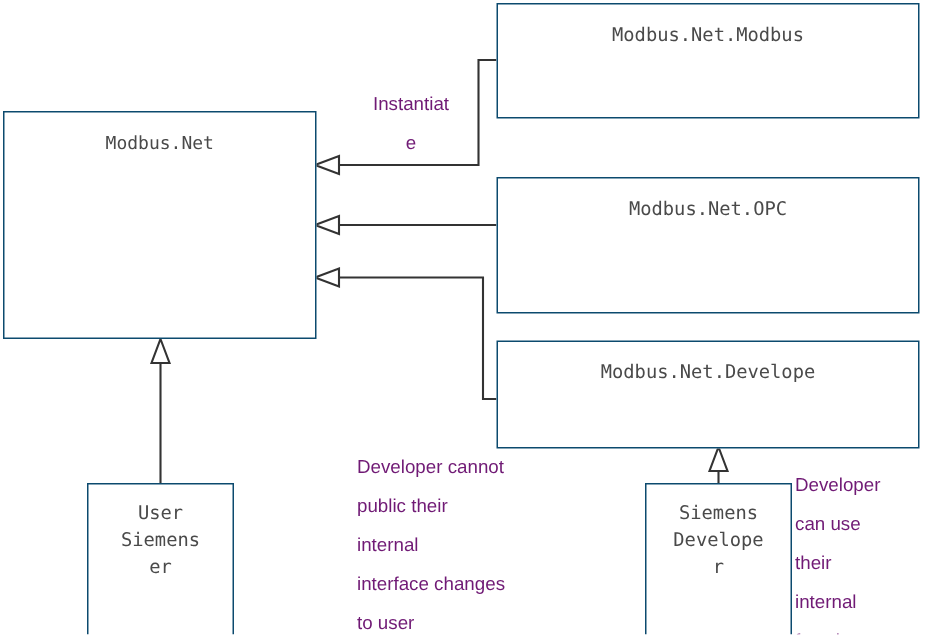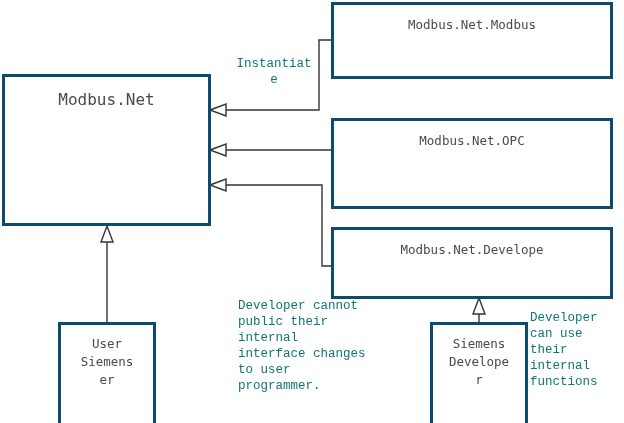--- a/index.html
+++ b/index.html
@@ -10,21 +10,21 @@
   #diagram {
     position: relative;
     width: 624px;
     height: 423px;
     background: #ffffff;
     overflow: hidden;
     font-family: "DejaVu Sans Mono", monospace;
   }
   .box {
     position: absolute;
-    border: 3px solid #0c4a6e;
+    border: 1px solid #0c4a6e;
     background: #ffffff;
     box-sizing: border-box;
   }
   .box-title {
     position: absolute;
     left: 0;
     right: 0;
     text-align: center;
     color: #4a4a4a;
     font-family: "DejaVu Sans Mono", monospace;
@@ -32,21 +32,21 @@
   }
   
   #box-modbus-net {
     left: 2px;
     top: 74px;
     width: 209px;
     height: 152px;
   }
   #box-modbus-net .box-title {
     top: 13px;
-    font-size: 16px;
+    font-size: 12px;
   }
   
   #box-modbus { left: 331px; top: 2px;   width: 282px; height: 77px; }
   #box-opc    { left: 331px; top: 118px; width: 282px; height: 91px; }
   #box-siemens{ left: 331px; top: 227px; width: 282px; height: 72px; }
   #box-modbus .box-title,
   #box-opc .box-title,
   #box-siemens .box-title {
     top: 12px;
     font-size: 12.5px;
@@ -67,24 +67,24 @@
   #box-user-programmer .box-title,
   #box-protocol-developer .box-title {
     top: 10px;
     font-size: 12.5px;
     line-height: 18px;
     padding: 0 4px;
   }
   
   .note {
     position: absolute;
-    color: #0f766e;
-    font-family: Liberation Mono, monospace;
+    color: #701a75;
+    font-family: Liberation Sans, sans-serif;
     font-size: 12.5px;
-    line-height: 16px;
+    line-height: 26px;
     white-space: pre-line;
   }
   #note-instantiate {
     left: 222px;
     top: 56px;
     width: 104px;
     text-align: center;
   }
   #note-only-use-interface {
     left: 10px;

